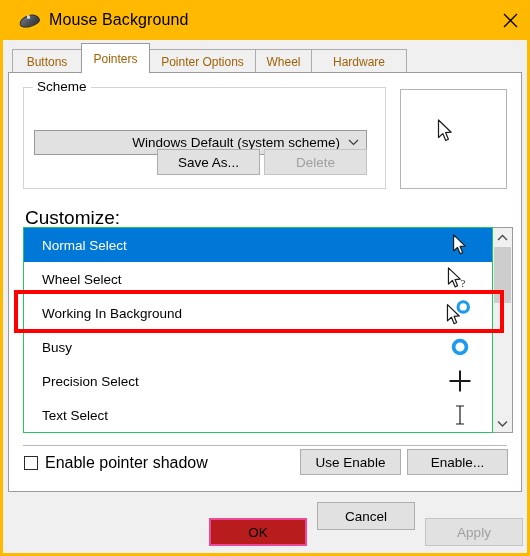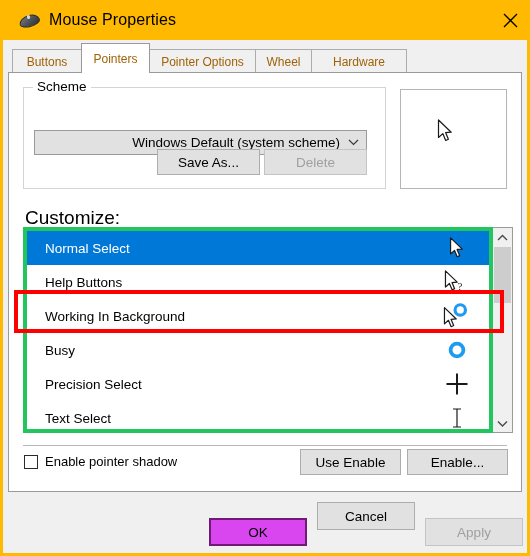--- a/index.html
+++ b/index.html
@@ -211,21 +211,21 @@
     left: 16px; top: 134px;
     font-size: 19px;
     color: #000;
   }
   #pointer-list {
     position: absolute;
     left: 14px; top: 154px;
     width: 470px;
     height: 206px;
     box-sizing: border-box;
-    border: 4px solid #22c55e;
+    border: 1px solid #22c55e;
     background: #ffffff;
     overflow: hidden;
   }
   .list-row {
     position: relative;
     height: 34px;
     display: flex;
     align-items: center;
     padding-left: 18px;
     font-size: 13.5px;
@@ -296,41 +296,41 @@
     cursor: default;
   }
   #shadow-checkbox {
     width: 14px; height: 14px;
     border: 1px solid #2b2b2b;
     background: #ffffff;
     box-sizing: border-box;
   }
   #shadow-label {
     margin-left: 7px;
-    font-size: 13px;
+    font-size: 16px;
     color: #000;
   }
   #use-default-button {
     position: absolute;
     left: 291px; top: 376px;
     width: 101px; height: 26px;
   }
   #browse-button {
     position: absolute;
     left: 398px; top: 376px;
     width: 101px; height: 26px;
   }
 
   
   #ok-button {
     position: absolute;
     left: 206px; top: 518px;
     width: 98px; height: 28px;
-    background: #d946ef;
-    border: 2px solid #701a75;
+    background: #b91c1c;
+    border: 2px solid #ec4899;
   }
   #cancel-button {
     position: absolute;
     left: 314px; top: 502px;
     width: 98px; height: 28px;
   }
   #apply-button {
     position: absolute;
     left: 422px; top: 518px;
     width: 98px; height: 28px;
@@ -351,21 +351,21 @@
 </head>
 <body>
 
 <div id="window">
 
   <div id="titlebar">
     <div id="mouse-icon">
       <div class="body"></div>
       <div class="wheel"></div>
     </div>
-    <div id="title-text">Mouse Properties</div>
+    <div id="title-text">Mouse Background</div>
     <div id="close-button">
       <svg width="15" height="15" viewBox="0 0 15 15">
         <path d="M1 1 L14 14 M14 1 L1 14" stroke="#000" stroke-width="1.3" fill="none"></path>
       </svg>
     </div>
   </div>
 
   <div id="tabstrip">
     <div class="tab" style="left:9px; width:70px;">Buttons</div>
     <div class="tab active" style="left:78px; width:69px;">Pointers</div>
@@ -406,21 +406,21 @@
       <div class="list-row selected">
         <span>Normal Select</span>
         <span class="row-glyph">
           <svg width="16" height="22" viewBox="0 0 17 24">
             <path d="M1.5 1 L1.5 18.5 L5.8 14.6 L8.7 21.5 L11.4 20.3 L8.6 13.6 L14.2 13.2 Z" fill="#ffffff" stroke="#1a1a1a" stroke-width="1.3" stroke-linejoin="round"></path>
           </svg>
         </span>
       </div>
 
       <div class="list-row">
-        <span>Help Buttons</span>
+        <span>Wheel Select</span>
         <span class="row-glyph">
           <svg width="26" height="24" viewBox="0 0 28 26">
             <path d="M1.5 1 L1.5 18.5 L5.8 14.6 L8.7 21.5 L11.4 20.3 L8.6 13.6 L14.2 13.2 Z" fill="#ffffff" stroke="#1a1a1a" stroke-width="1.3" stroke-linejoin="round"></path>
             <text x="14.5" y="22" font-family="'Liberation Serif', serif" font-size="12" fill="#1a1a1a">?</text>
           </svg>
         </span>
       </div>
 
       <div class="list-row">
         <span>Working In Background</span>

